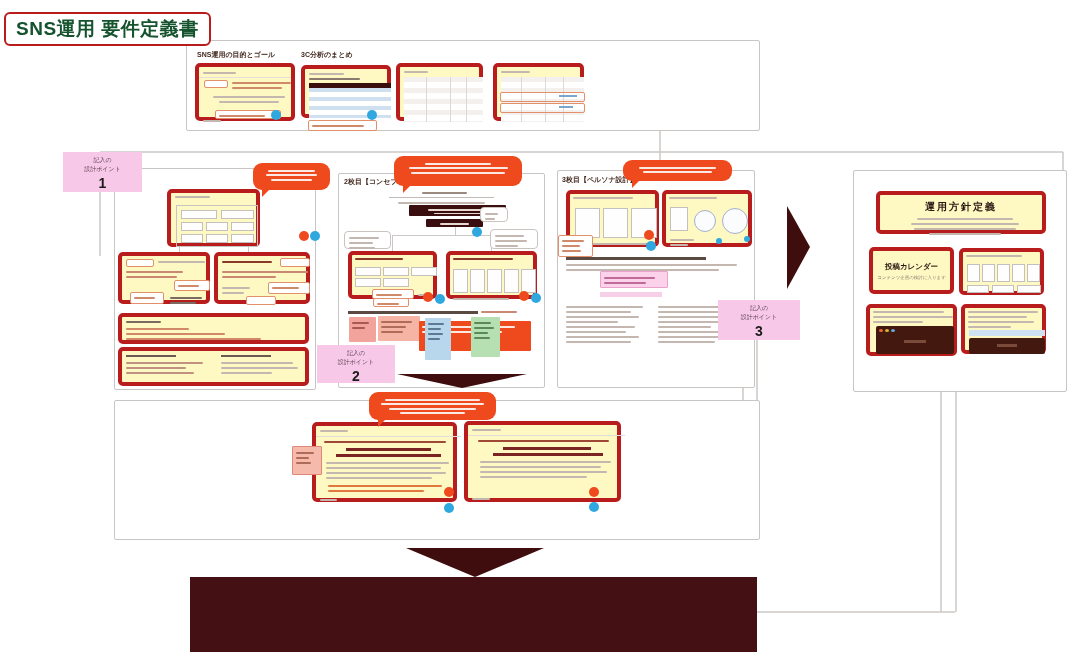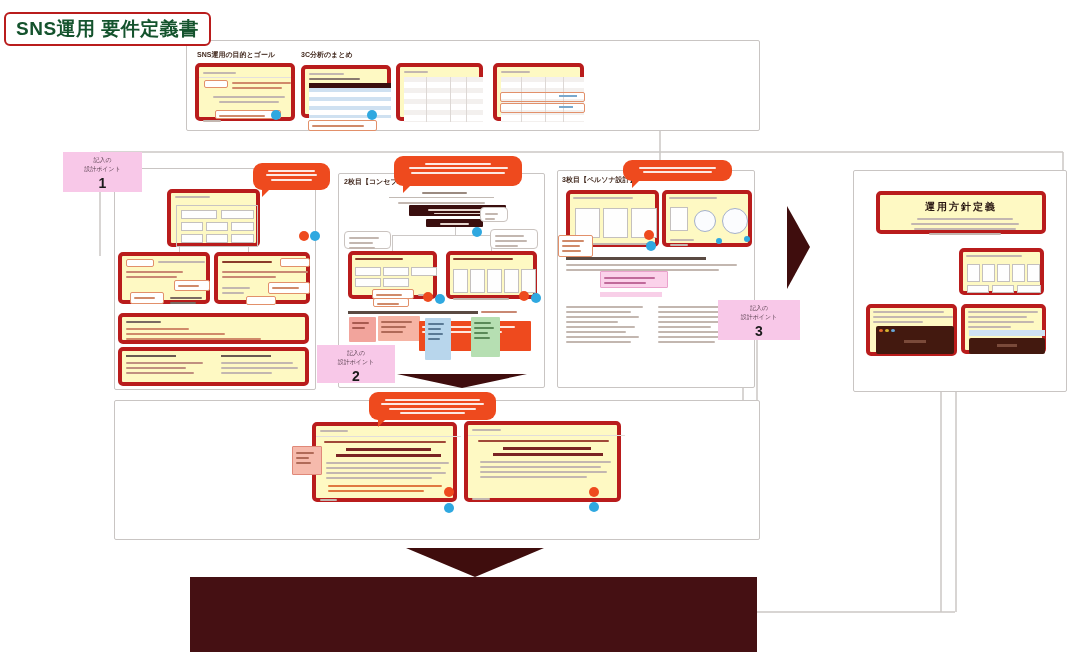--- a/index.html
+++ b/index.html
@@ -427,20 +427,24 @@
   <div class="panel" style="left:853px;top:170px;width:214px;height:222px">
     <div class="doc" style="left:22px;top:20px;width:170px;height:43px">
       <div class="c1title">運用方針定義</div>
       <div class="w center" style="left:25px;top:20px;width:120px">
           <div class="bar" style="width: 80%;"></div>
           <div class="bar" style="width: 90%;"></div>
           <div class="bar" style="width: 85%;"></div>
           <div class="bar" style="width: 60%;"></div>
         </div>
     </div>
+    <div class="doc" style="left:15px;top:76px;width:85px;height:47px">
+      <div class="c2title">投稿カレンダー</div>
+      <div class="c2sub">コンテンツ企画の検討に入ります</div>
+    </div>
     <div class="doc" style="left:105px;top:77px;width:85px;height:47px">
       <div class="w" style="left:3px;top:0;width:70px">
           <div class="bar" style="width: 80%;"></div>
         </div>
       <div class="cell" style="left:4px;top:12px;width:13px;height:18px"></div>
       <div class="cell" style="left:19px;top:12px;width:13px;height:18px"></div>
       <div class="cell" style="left:34px;top:12px;width:13px;height:18px"></div>
       <div class="cell" style="left:49px;top:12px;width:13px;height:18px"></div>
       <div class="cell" style="left:64px;top:12px;width:13px;height:18px"></div>
       <div class="cell" style="left:4px;top:33px;width:22px;height:8px"></div>

